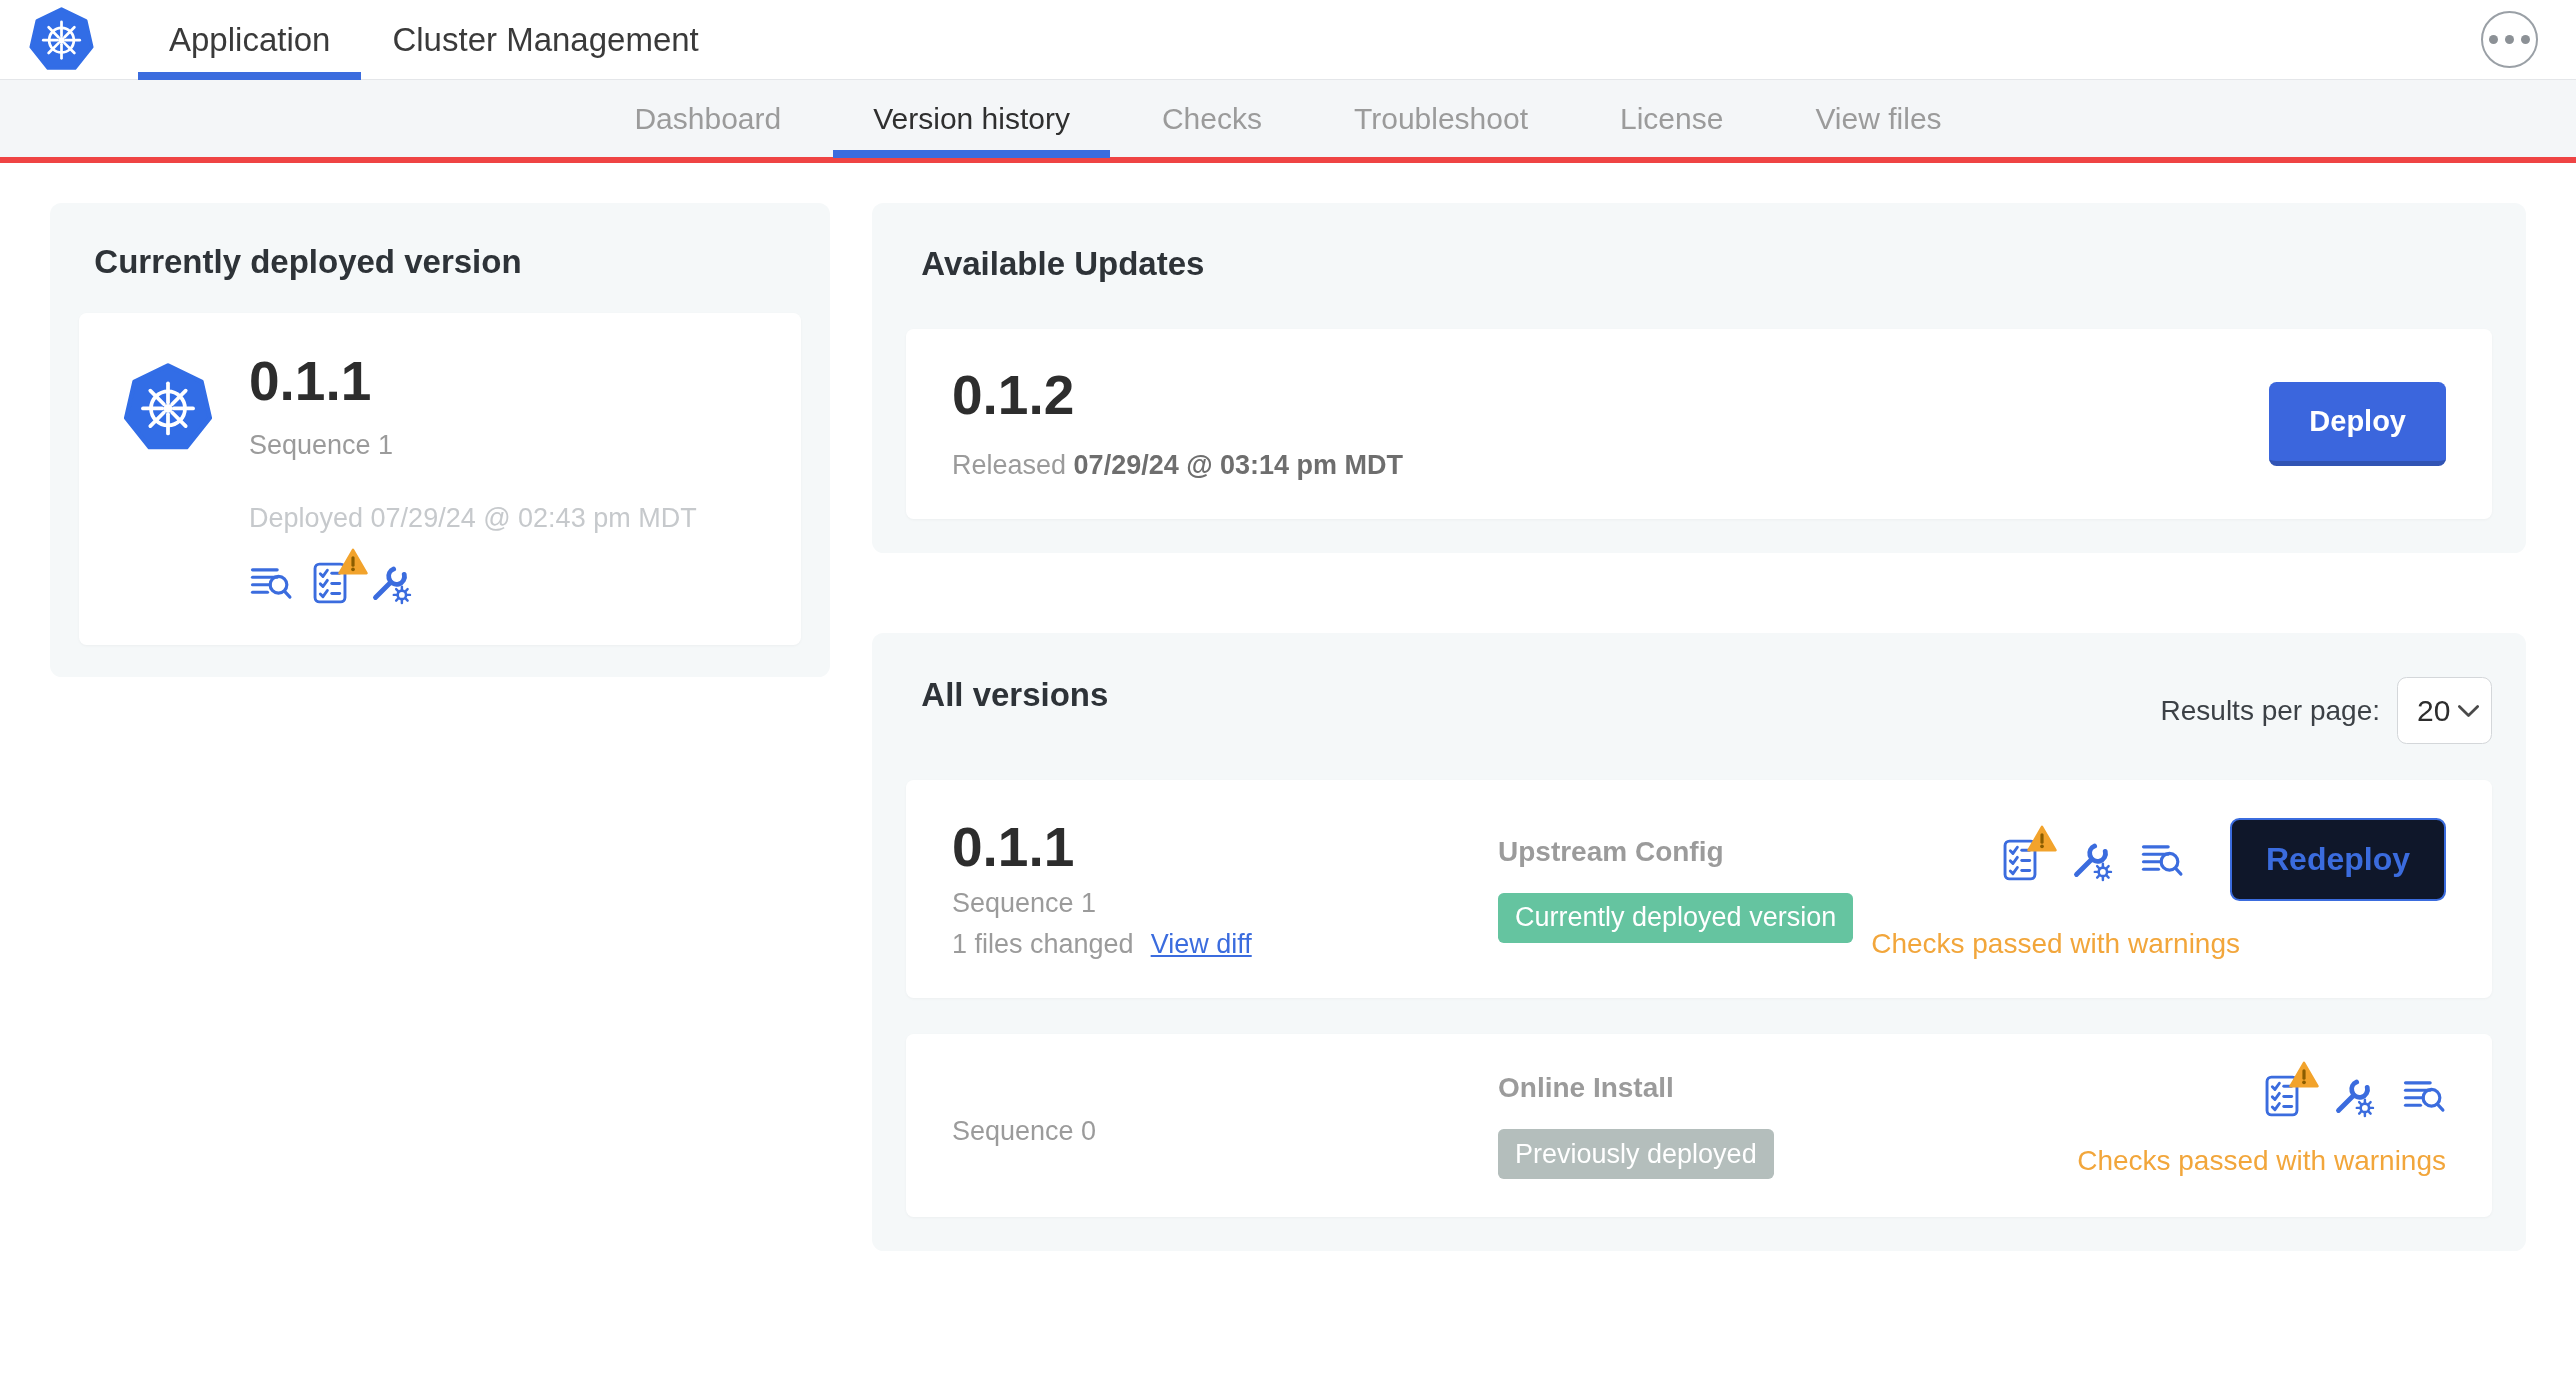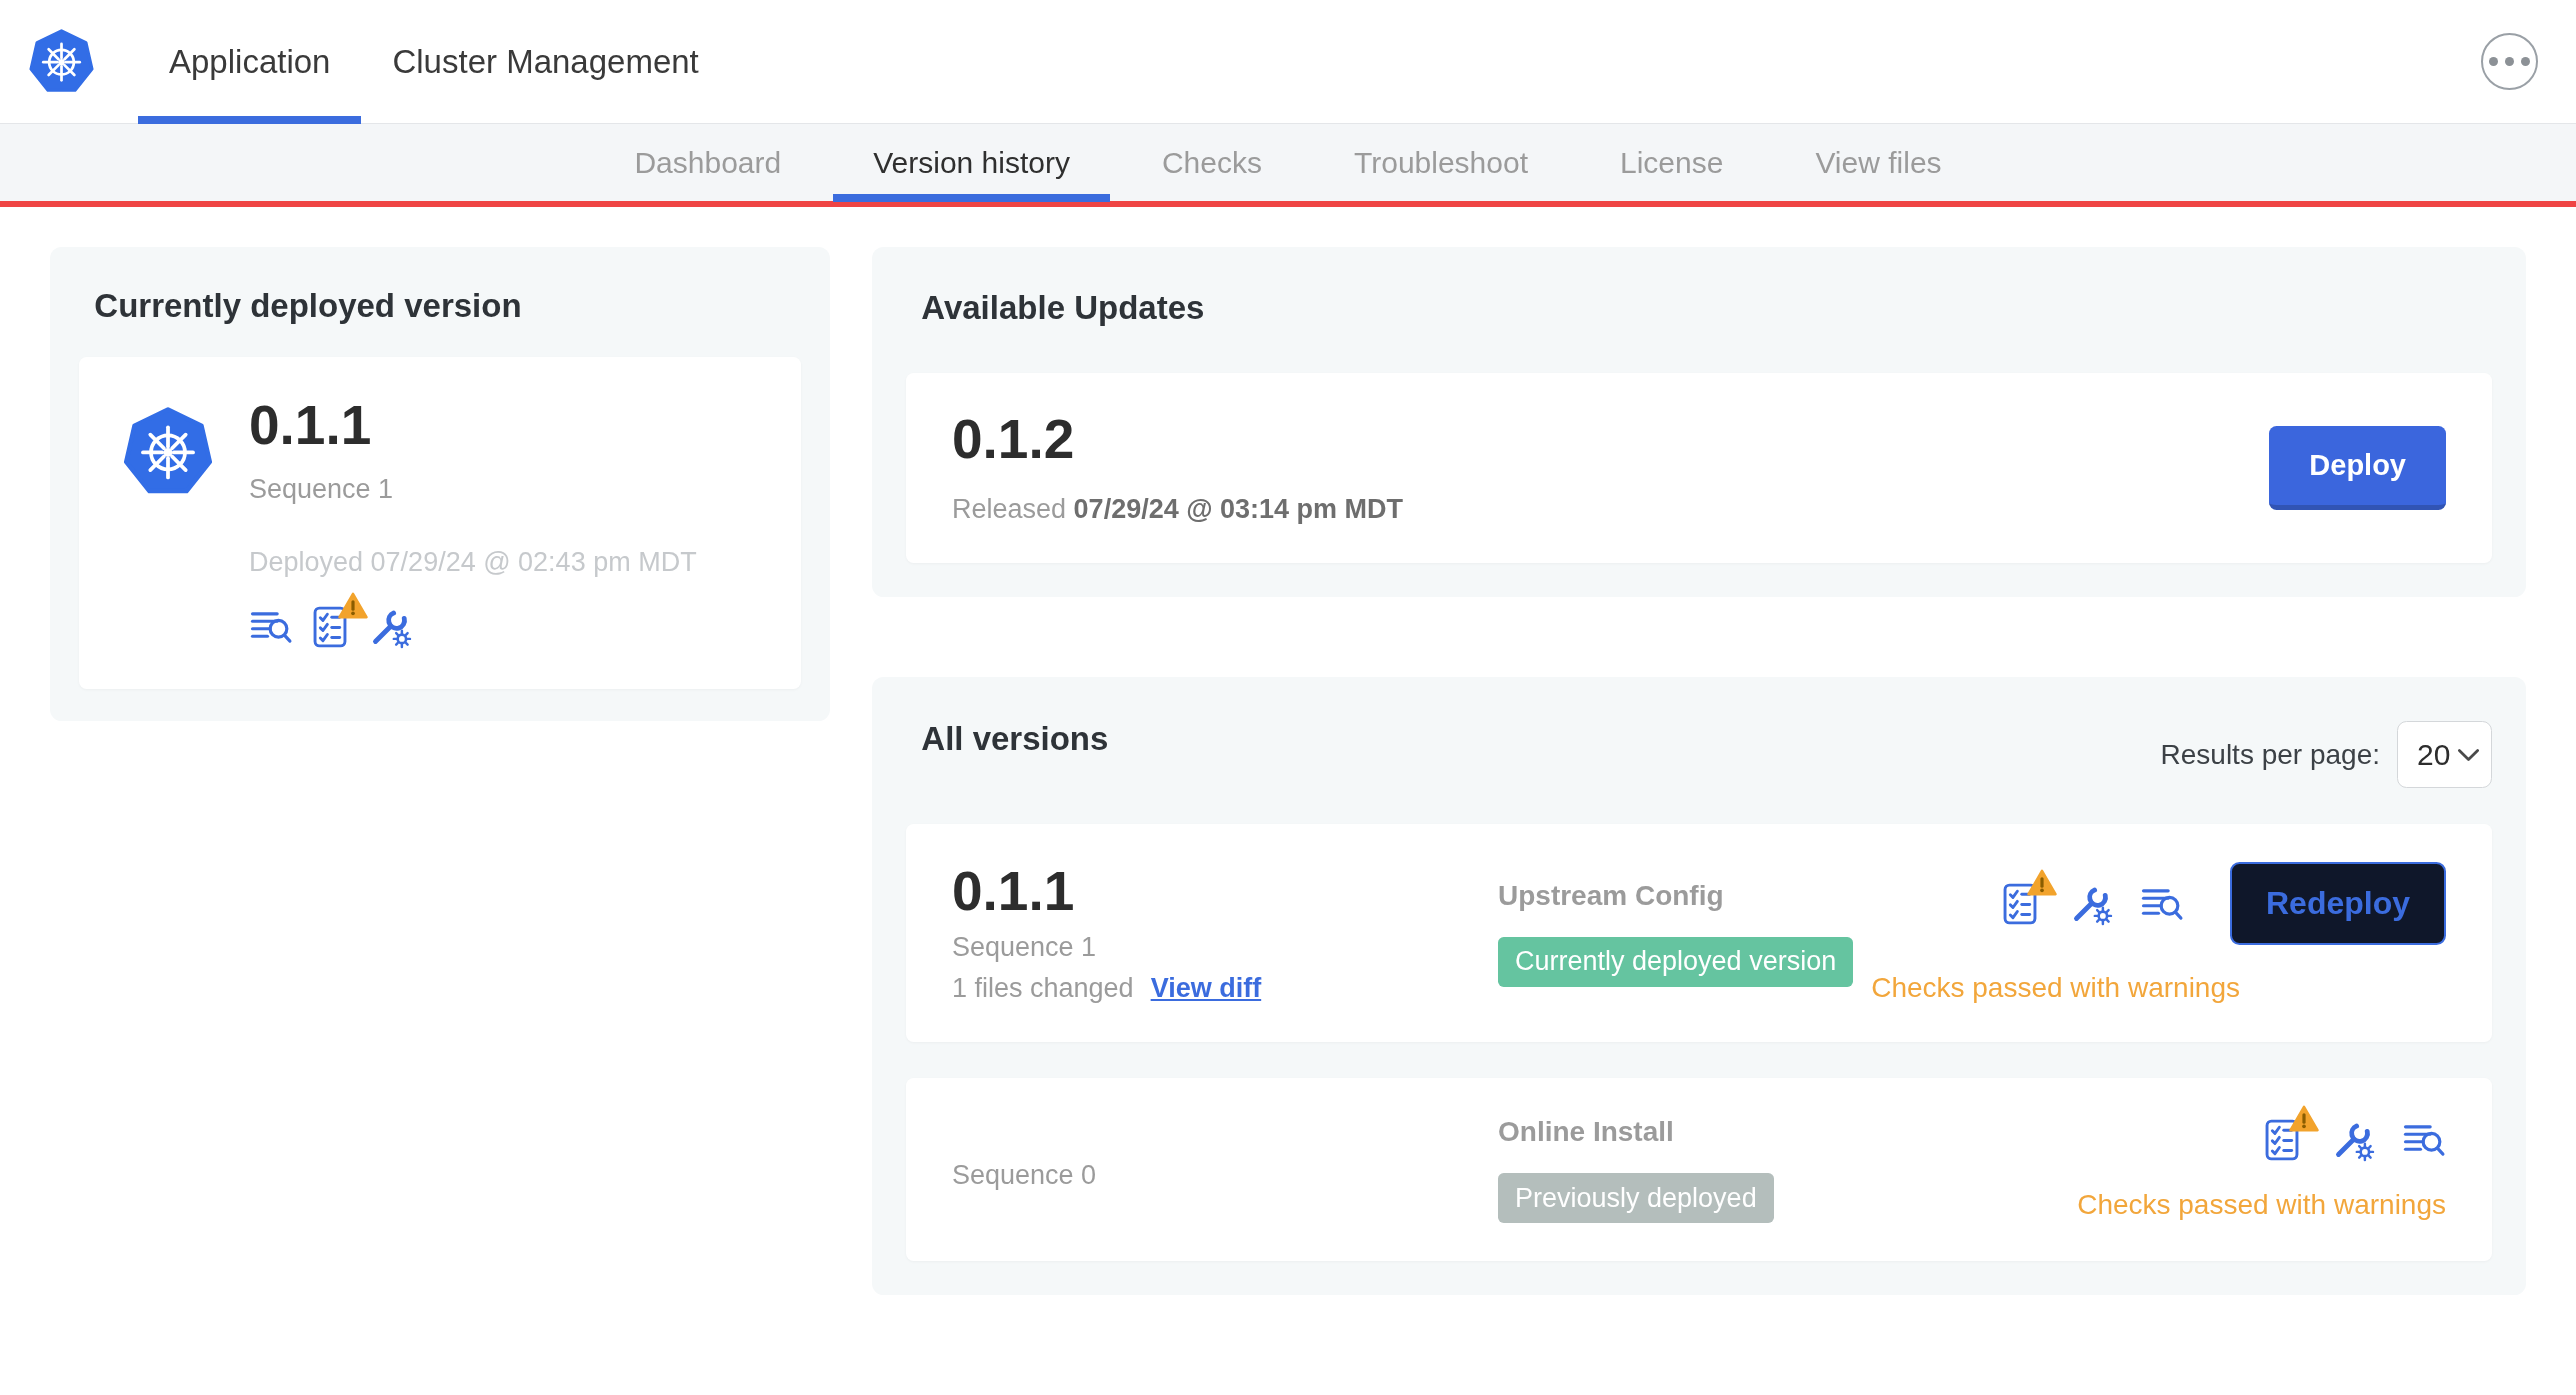--- a/index.html
+++ b/index.html
@@ -1,21 +1,21 @@
 <!DOCTYPE html>
 <html><head>
 <meta charset="utf-8">
 <style>
   html,body{margin:0;padding:0;background:#fff;}
   *{box-sizing:border-box;}
   .app{width:2576px;height:1396px;display:flex;flex-direction:column;overflow:hidden;
        font-family:"Liberation Sans",sans-serif;color:#323232;background:#fff;}
 
   
-  header{height:124px;flex:0 0 auto;display:flex;align-items:stretch;background:#fff;
+  header{height:80px;flex:0 0 auto;display:flex;align-items:stretch;background:#fff;
          border-bottom:1px solid #e4e6e9;}
   .logo-wrap{align-self:center;width:65px;height:71px;margin-left:29px;}
   .logo-wrap svg{width:100%;height:100%;}
   .top-tabs{display:flex;margin-left:44px;}
   .top-tab{display:flex;align-items:center;padding:0 31px;font-size:33px;color:#3a3a3a;
            position:relative;cursor:pointer;white-space:nowrap;}
   .top-tab.active::after{content:"";position:absolute;left:0;right:0;bottom:-1px;height:7.6px;background:#3b6cde;}
   .more-btn{margin-left:auto;margin-right:38px;align-self:center;width:57px;height:57px;border-radius:50%;
             border:2.9px solid #9aa0a6;background:#fff;display:flex;align-items:center;justify-content:center;
             gap:6.7px;cursor:pointer;padding:0;}
@@ -68,21 +68,21 @@
           font-family:inherit;cursor:pointer;}
   .select-chevron{position:absolute;right:12.4px;top:50%;transform:translateY(-50%);width:23px;height:14.3px;
           color:#4a4a4a;pointer-events:none;}
   .select-chevron svg{width:100%;height:100%;display:block;}
 
   .version-row{background:#fff;border-radius:7.6px;margin-top:36px;padding:38px 46px;display:grid;
                grid-template-columns:546px 1fr auto;align-items:center;box-shadow:0 1px 2.9px rgba(0,0,0,0.04);}
   .version-row:first-of-type{margin-top:40px;}
   .files-line{display:flex;align-items:baseline;gap:17px;font-size:27px;color:#9b9b9b;margin-top:9.5px;}
   .seq-row{font-size:27px;color:#9b9b9b;margin-top:11.5px;}
-  .view-diff{color:#3b6cde;font-weight:bold;text-decoration:underline;cursor:pointer;}
+  .view-diff{color:#3b6cde;font-weight:normal;text-decoration:underline;cursor:pointer;}
   .src-label{font-size:28px;font-weight:bold;color:#9b9b9b;}
   .badge{display:inline-block;margin-top:25px;font-size:27px;color:#fff;padding:9.5px 17px;border-radius:5.7px;}
   .badge-green{background:#65c4a0;}
   .badge-gray{background:#b4bebc;}
   .row-col3{display:flex;flex-direction:column;align-items:flex-end;}
   .actions{display:flex;align-items:center;gap:27px;color:#3b6cde;}
   .btn-outline{border:2.9px solid #3b6cde;color:#3b6cde;background:#0f172a;font-size:32px;font-weight:bold;
                padding:21px 34px;border-radius:9.5px;margin-left:19px;cursor:pointer;font-family:inherit;}
   .status-warning{margin-top:27px;font-size:28px;color:#f2a63b;}
   .status-offset{margin-right:206px;}

